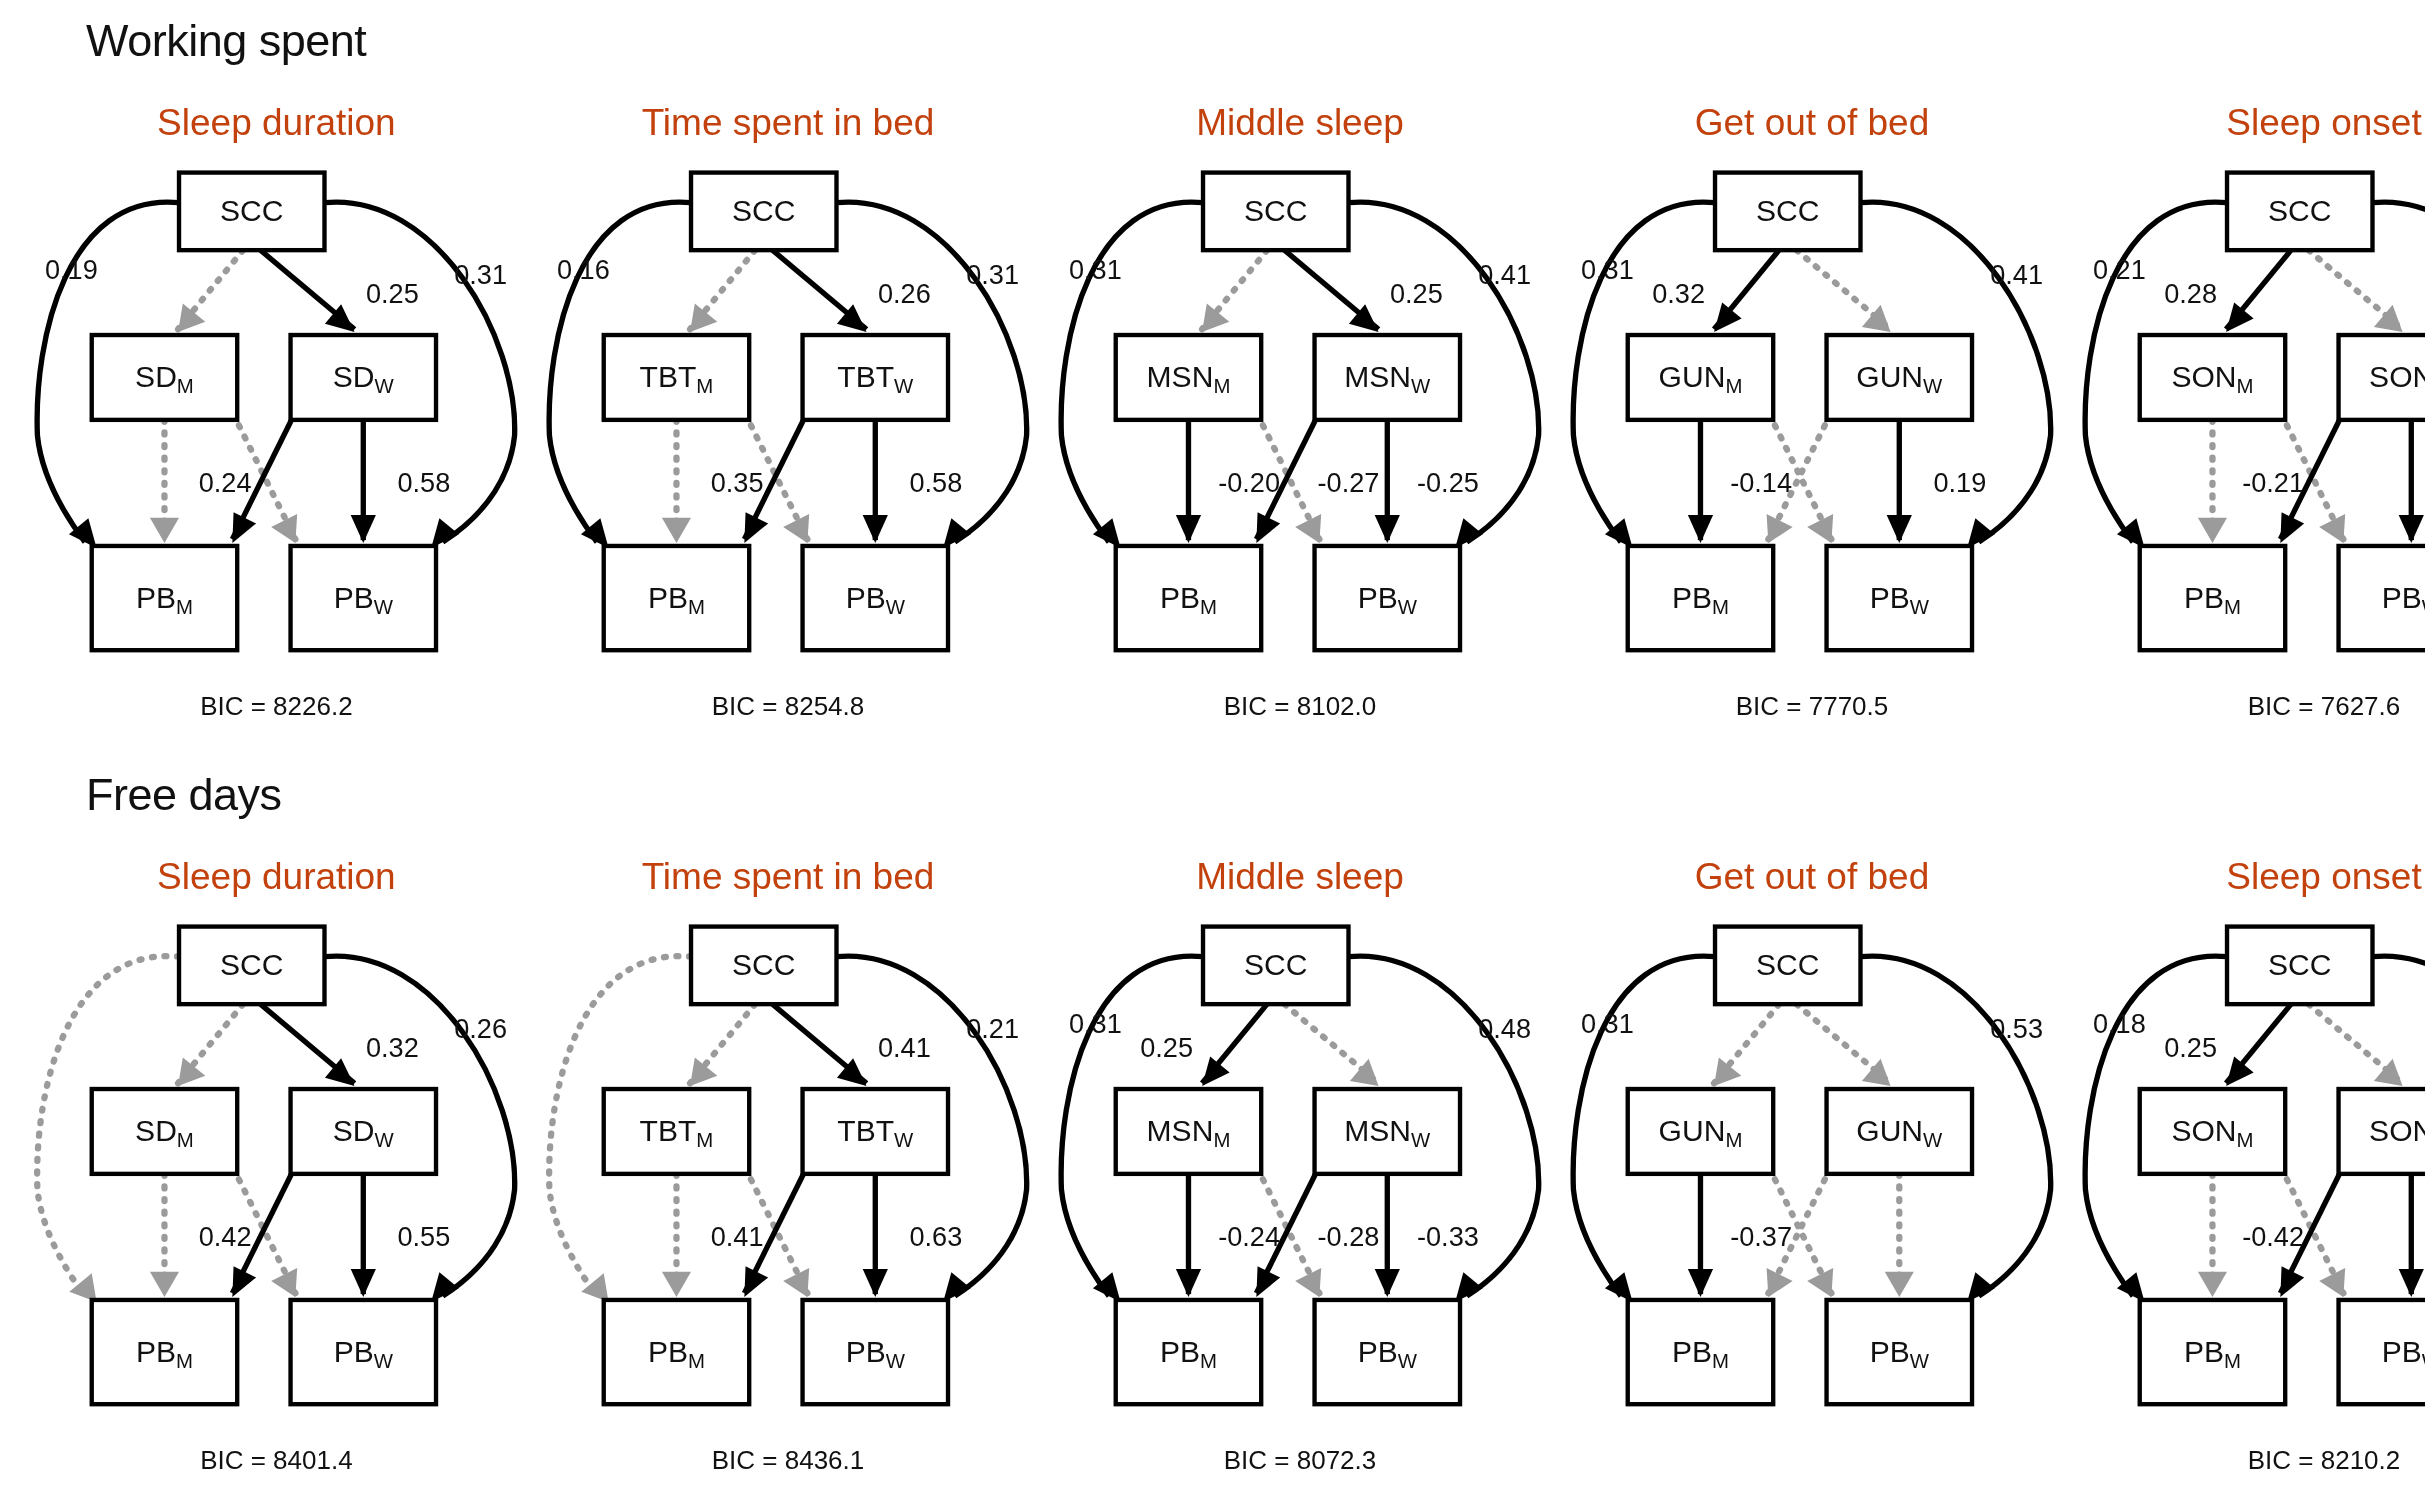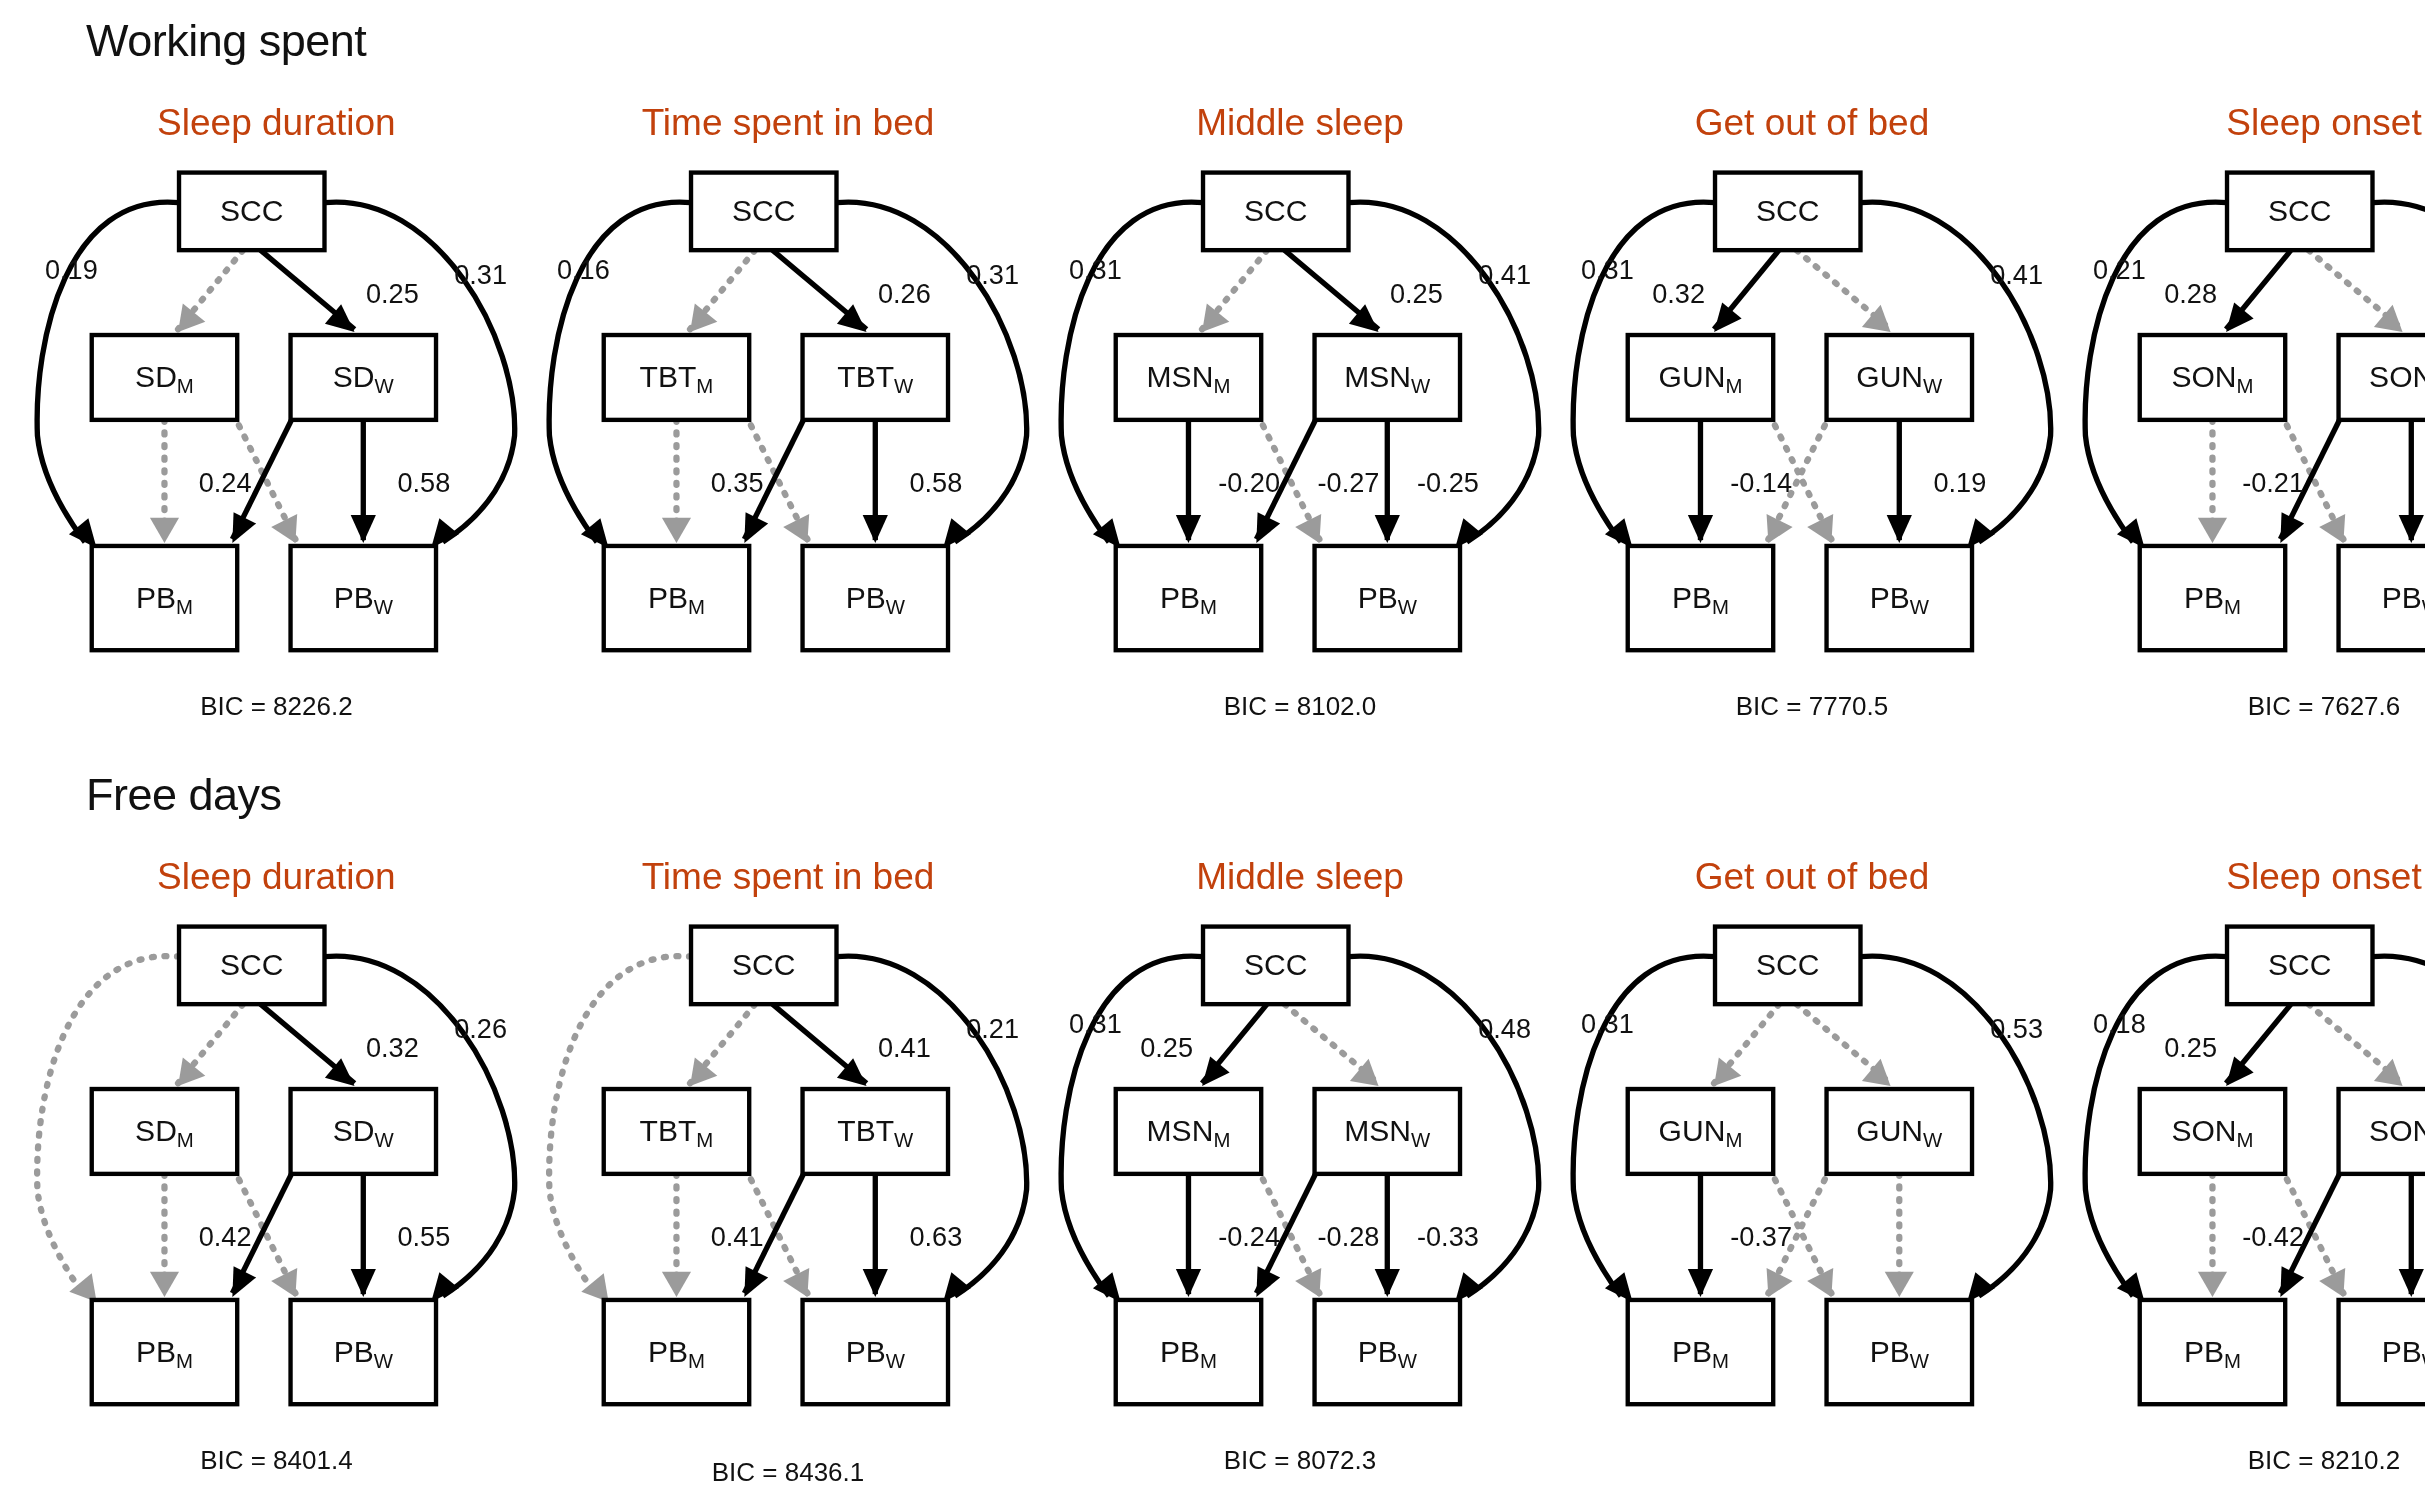--- a/index.html
+++ b/index.html
@@ -112,20 +112,21 @@
         <g>
           <rect class="nodebox" x="560" y="915" width="300" height="215"></rect>
           <text class="nodelabel" x="710" y="1026.5">PB<tspan class="nodesub" dy="18">W</tspan></text>
         </g>
         <text class="edgelabel" x="108" y="350">0.16</text>
         <text class="edgelabel" x="952" y="360">0.31</text>
         <text class="edgelabel" x="770" y="400">0.26</text>
         <text class="edgelabel" x="425" y="790">0.35</text>
         <text class="edgelabel" x="835" y="790">0.58</text>
       </svg>
+      <div class="bic" style="top:589px;">BIC = 8254.8</div>
     </div>
     <div class="panel" style="left:1043px;top:102px;">
       <div class="panel-title">Middle sleep</div>
       <svg width="514" height="660" viewBox="0 0 1060 1360">
         <path class="solid-edge" d="M 330 207 C 100 185, 30 485, 38 687.5 C 46 765, 90 845, 136 907"></path>
         <polygon points="160,919 143.06275290674654,857.7372081855383 102.99606428240548,890.8832556524701" fill="#000"></polygon>
         <path class="solid-edge" d="M 630 207 C 860 185, 1030 485, 1022 687.5 C 1014 765, 970 845, 874 907"></path>
         <polygon points="850,919 907.0039357175945,890.8832556524701 866.9372470932535,857.7372081855383" fill="#000"></polygon>
         <path class="dotted-edge" d="M 462 305 L 328 468"></path>
         <polygon points="328,474 384.19652769409925,452.8824652213774 337.8478988487383,414.7799114466635" fill="#9b9b9b"></polygon>
@@ -346,21 +347,21 @@
         </g>
         <g>
           <rect class="nodebox" x="560" y="915" width="300" height="215"></rect>
           <text class="nodelabel" x="710" y="1026.5">PB<tspan class="nodesub" dy="18">W</tspan></text>
         </g>
         <text class="edgelabel" x="952" y="360">0.21</text>
         <text class="edgelabel" x="770" y="400">0.41</text>
         <text class="edgelabel" x="425" y="790">0.41</text>
         <text class="edgelabel" x="835" y="790">0.63</text>
       </svg>
-      <div class="bic" style="top:589px;margin-top:12px;">BIC = 8436.1</div>
+      <div class="bic" style="top:589px;">BIC = 8436.1</div>
     </div>
     <div class="panel" style="left:1043px;top:856px;">
       <div class="panel-title">Middle sleep</div>
       <svg width="514" height="660" viewBox="0 0 1060 1360">
         <path class="solid-edge" d="M 330 207 C 100 185, 30 485, 38 687.5 C 46 765, 90 845, 136 907"></path>
         <polygon points="160,919 143.06275290674654,857.7372081855383 102.99606428240548,890.8832556524701" fill="#000"></polygon>
         <path class="solid-edge" d="M 630 207 C 860 185, 1030 485, 1022 687.5 C 1014 765, 970 845, 874 907"></path>
         <polygon points="850,919 907.0039357175945,890.8832556524701 866.9372470932535,857.7372081855383" fill="#000"></polygon>
         <path class="solid-edge" d="M 462 305 L 328 468"></path>
         <polygon points="328,474 384.9168744818799,445.7074320851937 344.74806281590037,412.68521881377495" fill="#000"></polygon>

